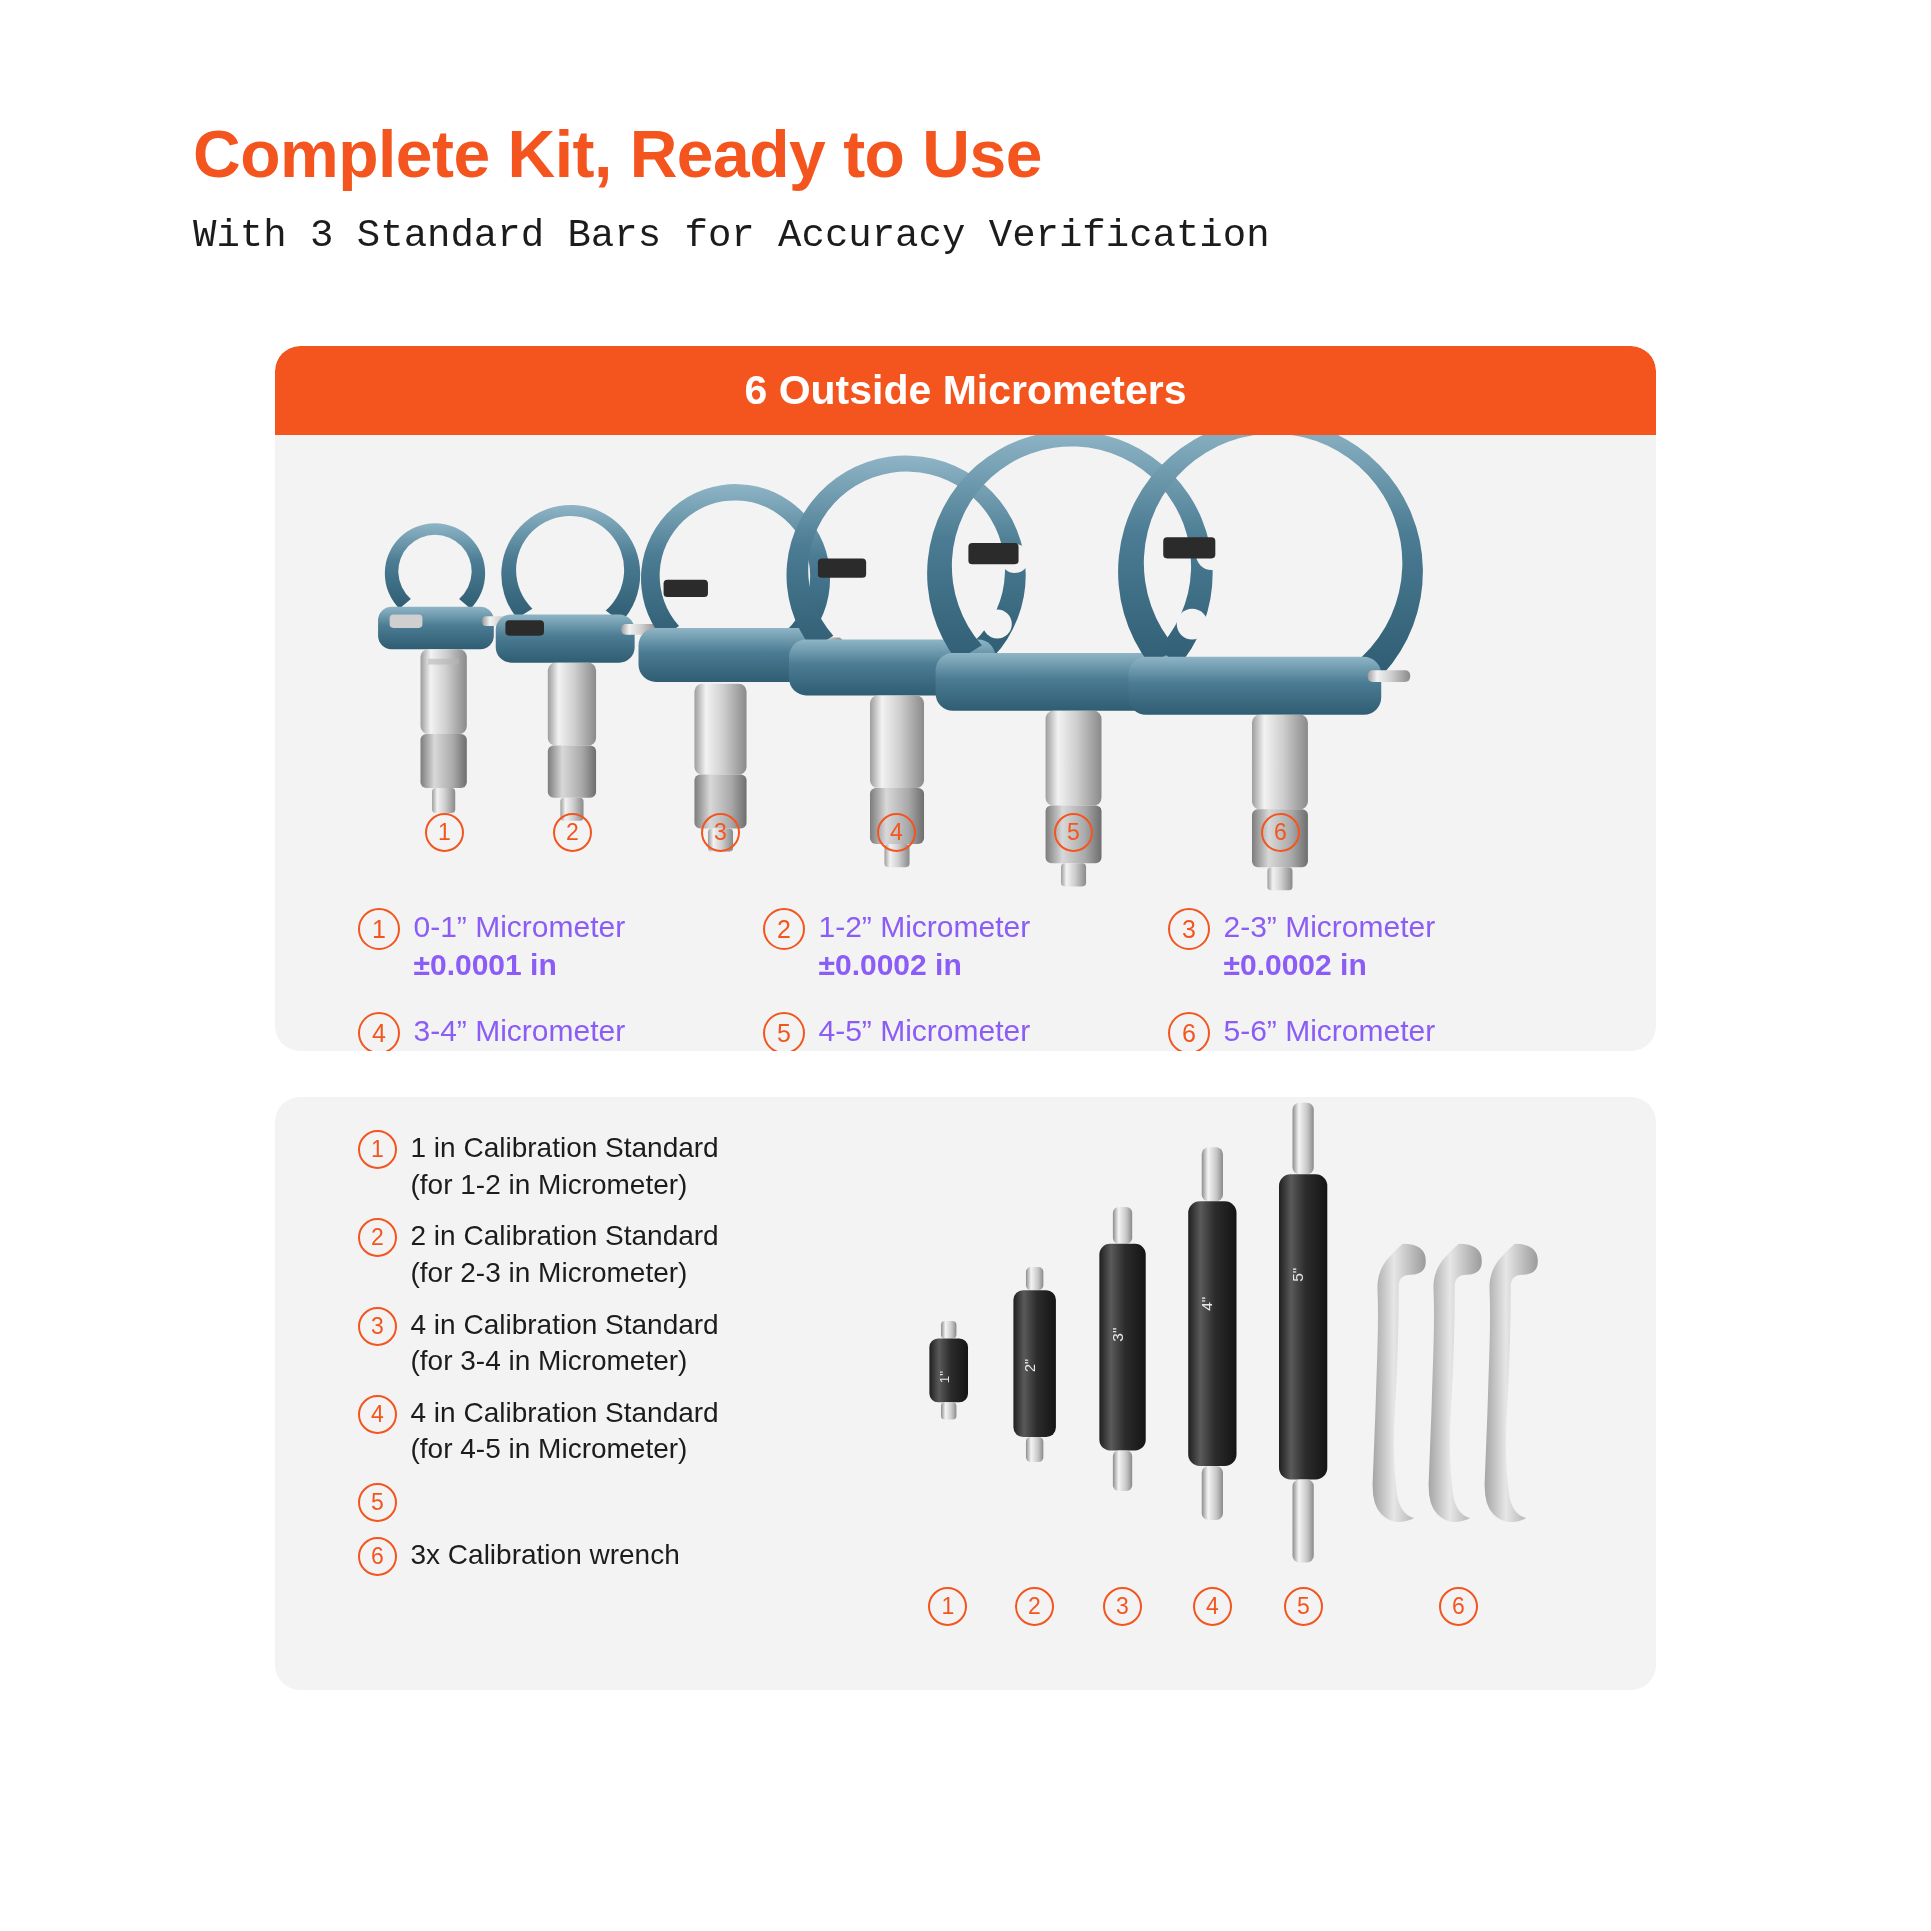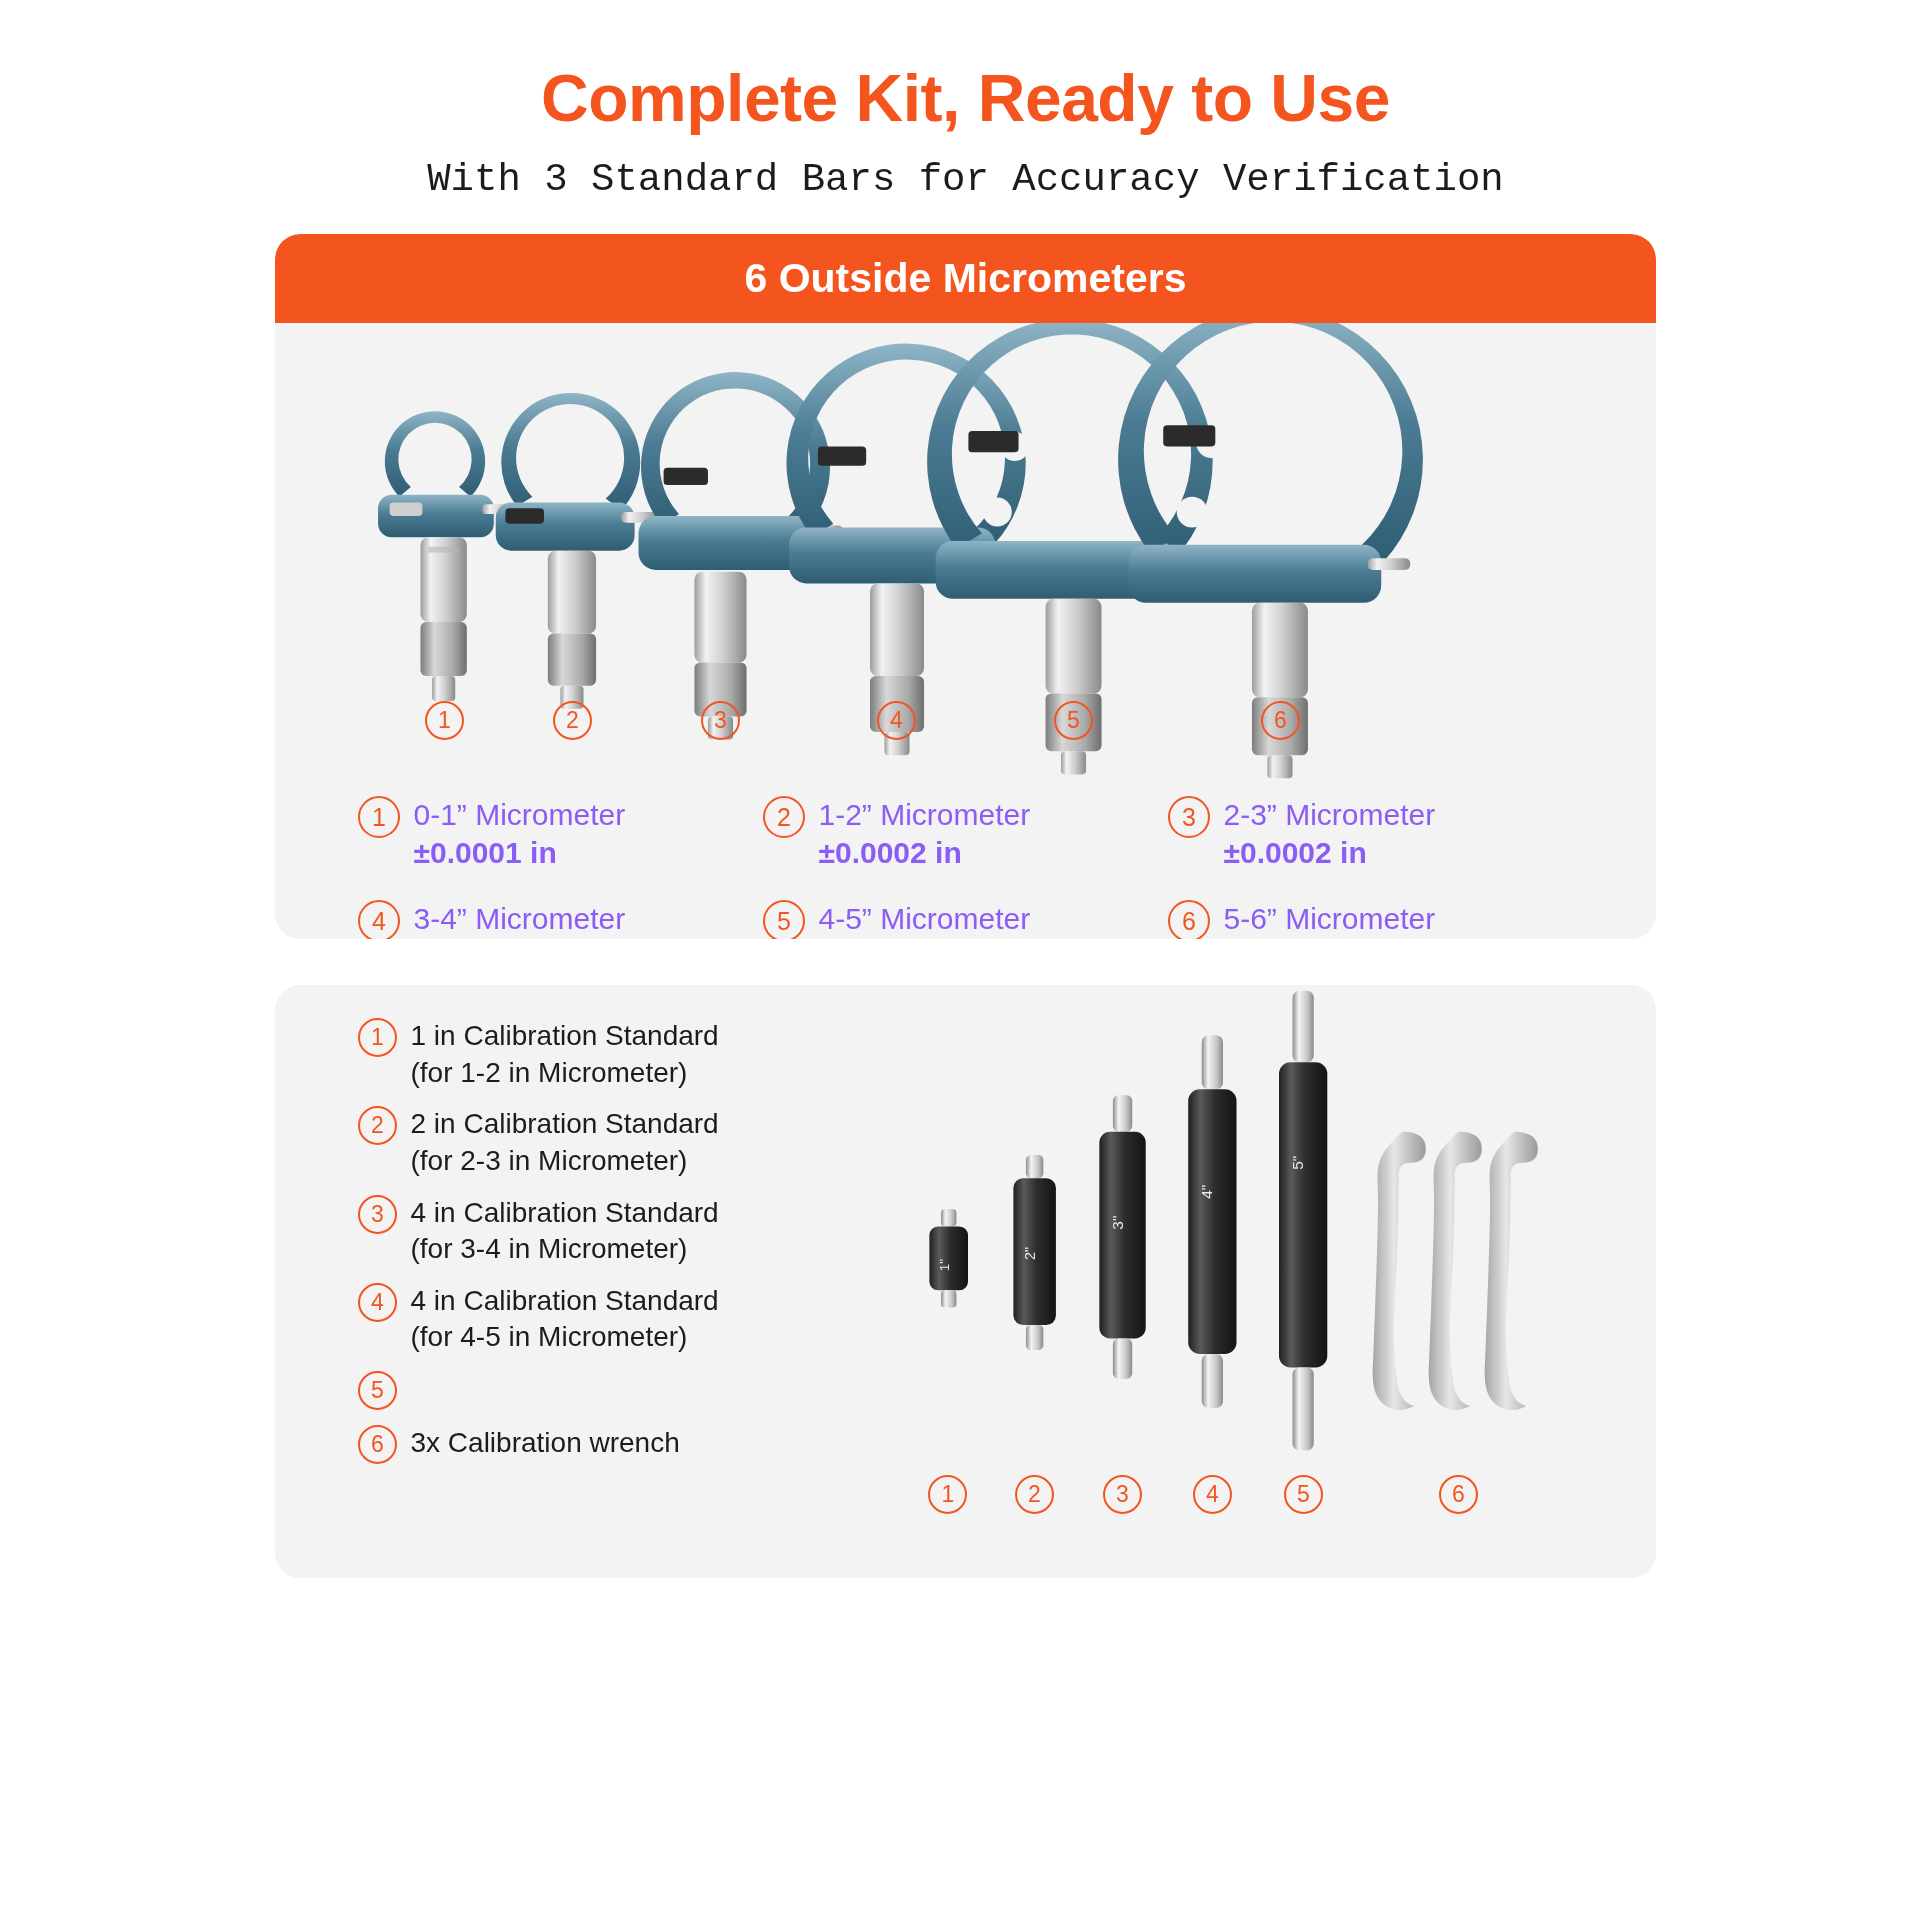--- a/index.html
+++ b/index.html
@@ -17,22 +17,21 @@
     position: absolute;
     left: 193px;
     top: 0;
     width: 1545px;
     height: 1931px;
     background: #ffffff;
   }
 
   
   .header {
-    padding-top: 64px;
-    text-align: center;
+    padding-top: 120px;
   }
   .title {
     font-size: 66px;
     font-weight: bold;
     color: #f4551f;
     letter-spacing: -0.5px;
     line-height: 1.05;
     margin: 0;
   }
   .subtitle {
@@ -45,21 +44,21 @@
 
   
   .panel {
     position: relative;
     margin: 0 auto;
     width: 1381px;
     background: #f3f3f3;
     border-radius: 25px;
   }
   .panel-one {
-    margin-top: 32px;
+    margin-top: 88px;
     height: 705px;
     overflow: hidden;
   }
   .panel-header {
     height: 89px;
     background: #f4551f;
     border-radius: 25px 25px 0 0;
     color: #ffffff;
     font-size: 41px;
     font-weight: bold;

